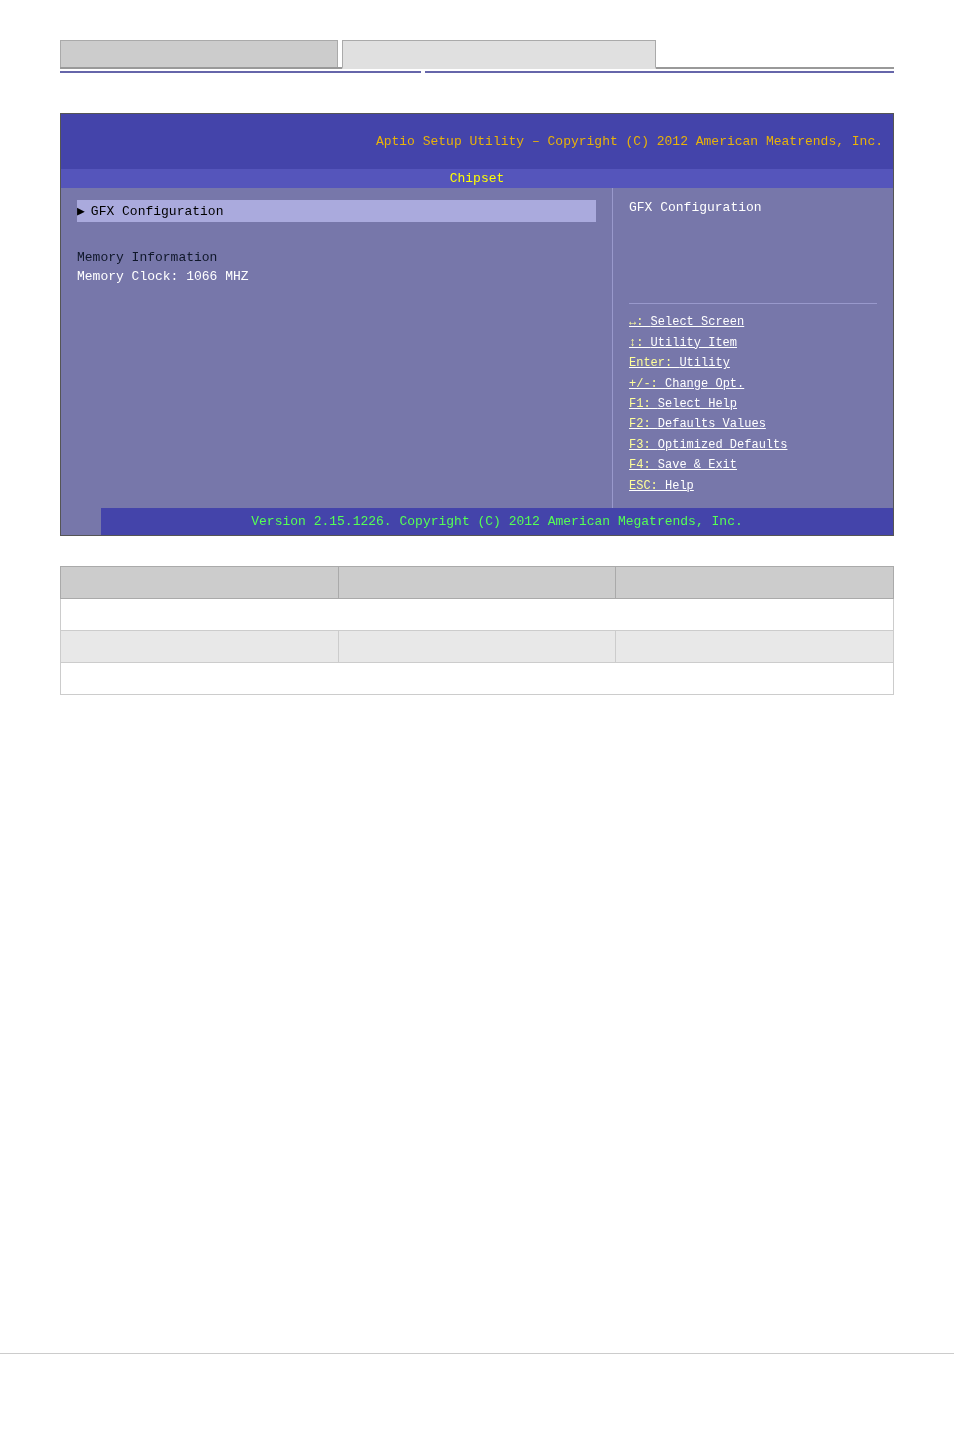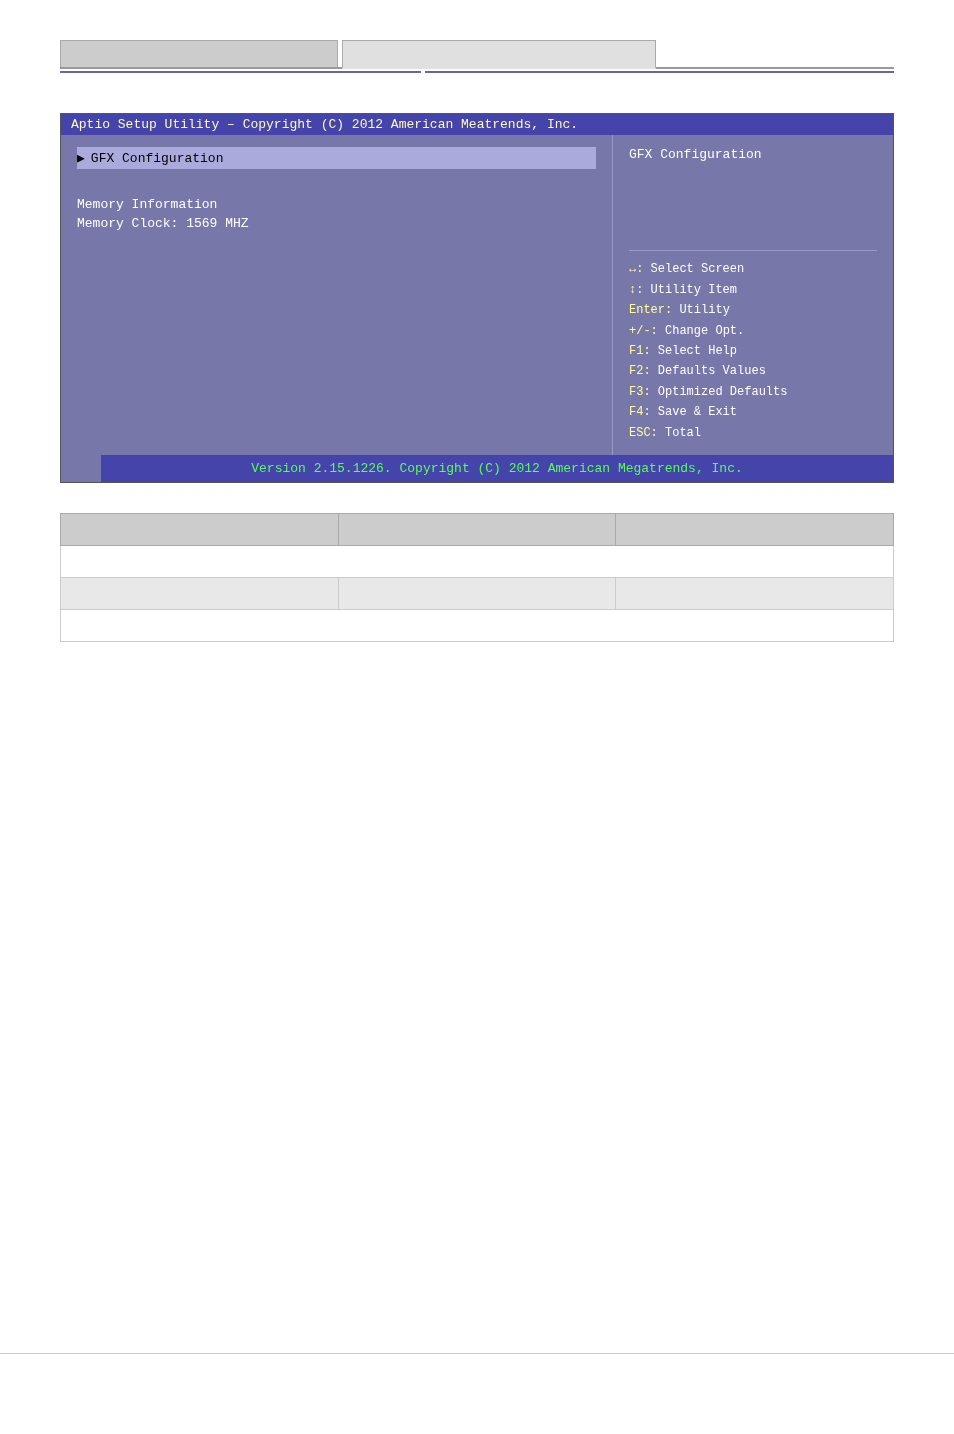--- a/index.html
+++ b/index.html
@@ -41,23 +41,23 @@
     
     .bios-container {
       margin: 20px 60px;
       border: 1px solid #555;
       background: #7777aa;
     }
 
     
     .bios-header {
       background: #4444aa;
-      color: #fef9c3;
-      text-align: left;
-      padding: 3px 10px;
+      color: #eab308;
+      text-align: right;
+      padding: 20px 10px;
       font-size: 13px;
     }
 
     .bios-subheader {
       background: #5555bb;
       color: #ffff00;
       text-align: center;
       padding: 2px 10px;
       font-size: 13px;
     }
@@ -93,21 +93,21 @@
     .bios-arrow {
       margin-right: 6px;
       color: #ffffff;
     }
 
     .bios-menu-item.selected .bios-arrow {
       color: #000000;
     }
 
     .bios-section-label {
-      color: #ffffff;
+      color: #0f172a;
       font-size: 13px;
       margin-top: 12px;
       margin-bottom: 2px;
     }
 
     .bios-info-text {
       color: #ffffff;
       font-size: 13px;
       line-height: 1.5;
     }
@@ -129,20 +129,21 @@
     .bios-separator {
       border: none;
       border-top: 1px solid #9999cc;
       margin: 8px 0;
     }
 
     .bios-keys {
       color: #ffffff;
       font-size: 12px;
       line-height: 1.7;
+      text-decoration: underline;
     }
 
     .bios-keys .key-name {
       color: #ffff99;
     }
 
     
     .bios-footer {
       background: #4444aa;
       color: #55ff55;
@@ -222,36 +223,39 @@
       <div style="width:4px;"></div>
       <div style="flex:1.3; height:2px; background:#6666aa;"></div>
     </div>
   </div>
 
   <div class="bios-container">
 
     <div class="bios-header">
       <span>Aptio Setup Utility – Copyright (C) 2012 American Meatrends, Inc.</span>
     </div>
+    <div class="bios-subheader">
+      <span>Chipset</span>
+    </div>
 
     <div class="bios-content">
 
       <div class="bios-left">
         <div class="bios-menu-item selected">
           <span class="bios-arrow">▶</span>
           <span>GFX Configuration</span>
         </div>
 
         <div style="height: 16px;"></div>
 
         <div class="bios-section-label">
           <span>Memory Information</span>
         </div>
         <div class="bios-info-text">
-          <div>Memory Clock: 1569 MHZ</div>
+          <div>Memory Clock: 1066 MHZ</div>
         </div>
       </div>
 
       <div class="bios-right">
         <div class="bios-help-text">
           <span>GFX Configuration</span>
         </div>
 
         <hr class="bios-separator">
 
@@ -274,21 +278,21 @@
           <div>
             <span class="key-name">F2: </span><span>Defaults Values</span>
           </div>
           <div>
             <span class="key-name">F3: </span><span>Optimized Defaults</span>
           </div>
           <div>
             <span class="key-name">F4: </span><span>Save &amp; Exit</span>
           </div>
           <div>
-            <span class="key-name">ESC: </span><span>Total</span>
+            <span class="key-name">ESC: </span><span>Help</span>
           </div>
         </div>
       </div>
 
     </div>
 
     <div class="bios-footer">
       <span>Version 2.15.1226. Copyright (C) 2012 American Megatrends, Inc.</span>
     </div>
 

